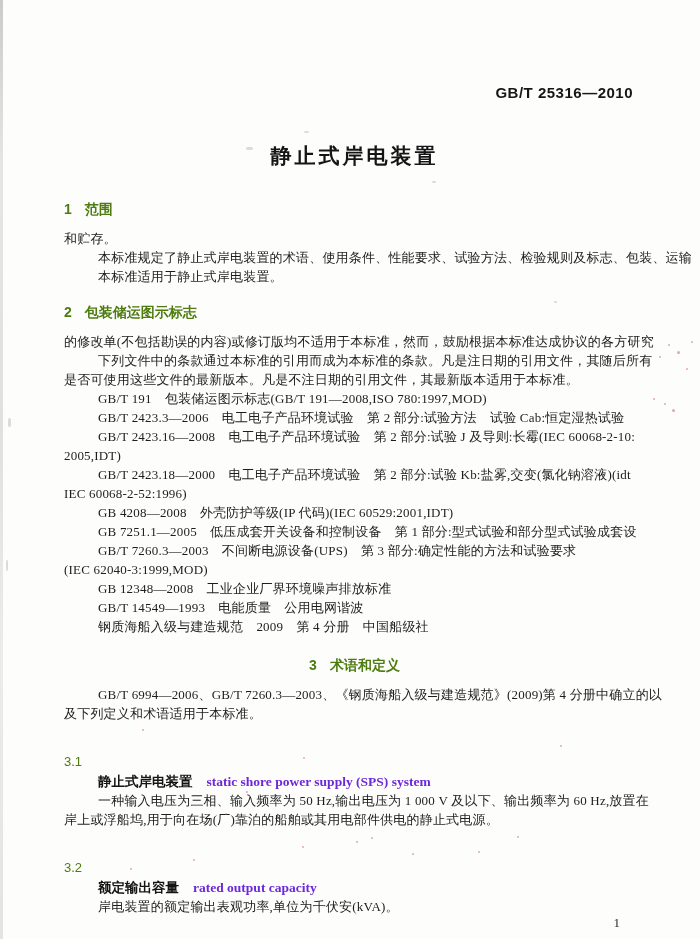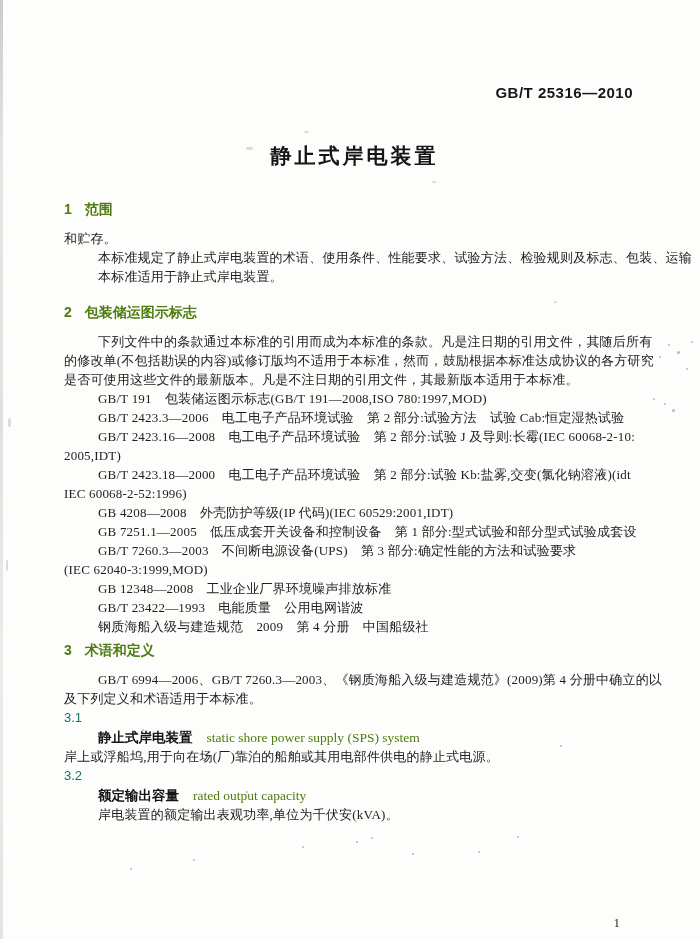--- a/index.html
+++ b/index.html
@@ -37,47 +37,48 @@
     font-family: "Liberation Sans", sans-serif;
     font-weight: bold;
     font-size: 14px;
     line-height: 20px;
     margin-bottom: 10px;
     color: #4d7c0f;
   }
   .sec-heading .num { display: inline-block; margin-right: 13px; }
   .mt-s1 { margin-top: 30px; }
   .mt-s2 { margin-top: 16px; }
-  .mt-s3 { margin-top: 4px; }
+  .mt-s3 { margin-top: 19px; text-align: center; }
   .ln {
     font-size: 13px;
     line-height: 19px;
     white-space: nowrap;
     letter-spacing: 0.2px;
   }
   .indent { padding-left: 34px; }
   .clause-num {
     font-family: "Liberation Sans", sans-serif;
     font-size: 13px;
     line-height: 19px;
-    color: #0f766e;
+    color: #4d7c0f;
+    margin-top: 29px;
   }
   .term-line { line-height: 19px; padding-left: 34px; white-space: nowrap; }
   .term-zh {
     font-family: "Liberation Sans", sans-serif;
     font-weight: bold;
     font-size: 13.5px;
     color: #141414;
   }
   .term-en {
     font-family: "Liberation Serif", serif;
-    font-weight: normal;
+    font-weight: bold;
     font-size: 13.5px;
     margin-left: 14px;
-    color: #4d7c0f;
+    color: #6d28d9;
   }
   .page-number {
     position: absolute;
     top: 915px;
     right: 80px;
     font-size: 13px;
     color: #2a2a2a;
   }
   .edge-artifact {
     position: absolute;
@@ -106,48 +107,49 @@
     <div class="sec-heading mt-s1">
       <span class="num">1</span><span>范围</span>
     </div>
     <div class="ln">和贮存。</div>
     <div class="ln indent">本标准规定了静止式岸电装置的术语、使用条件、性能要求、试验方法、检验规则及标志、包装、运输</div>
     <div class="ln indent">本标准适用于静止式岸电装置。</div>
 
     <div class="sec-heading mt-s2">
       <span class="num">2</span><span>包装储运图示标志</span>
     </div>
+    <div class="ln">的修改单(不包括勘误的内容)或修订版均不适用于本标准，然而，鼓励根据本标准达成协议的各方研究</div>
     <div class="ln indent">下列文件中的条款通过本标准的引用而成为本标准的条款。凡是注日期的引用文件，其随后所有</div>
-    <div class="ln">的修改单(不包括勘误的内容)或修订版均不适用于本标准，然而，鼓励根据本标准达成协议的各方研究</div>
     <div class="ln">是否可使用这些文件的最新版本。凡是不注日期的引用文件，其最新版本适用于本标准。</div>
 
     <div class="ln indent">GB/T 191　包装储运图示标志(GB/T 191—2008,ISO 780:1997,MOD)</div>
     <div class="ln indent">GB/T 2423.3—2006　电工电子产品环境试验　第 2 部分:试验方法　试验 Cab:恒定湿热试验</div>
     <div class="ln indent">GB/T 2423.16—2008　电工电子产品环境试验　第 2 部分:试验 J 及导则:长霉(IEC 60068-2-10:</div>
     <div class="ln">2005,IDT)</div>
     <div class="ln indent">GB/T 2423.18—2000　电工电子产品环境试验　第 2 部分:试验 Kb:盐雾,交变(氯化钠溶液)(idt</div>
     <div class="ln">IEC 60068-2-52:1996)</div>
     <div class="ln indent">GB 4208—2008　外壳防护等级(IP 代码)(IEC 60529:2001,IDT)</div>
     <div class="ln indent">GB 7251.1—2005　低压成套开关设备和控制设备　第 1 部分:型式试验和部分型式试验成套设</div>
     <div class="ln indent">GB/T 7260.3—2003　不间断电源设备(UPS)　第 3 部分:确定性能的方法和试验要求</div>
     <div class="ln">(IEC 62040-3:1999,MOD)</div>
     <div class="ln indent">GB 12348—2008　工业企业厂界环境噪声排放标准</div>
-    <div class="ln indent">GB/T 23422—1993　电能质量　公用电网谐波</div>
+    <div class="ln indent">GB/T 14549—1993　电能质量　公用电网谐波</div>
     <div class="ln indent">钢质海船入级与建造规范　2009　第 4 分册　中国船级社</div>
 
     <div class="sec-heading mt-s3">
       <span class="num">3</span><span>术语和定义</span>
     </div>
     <div class="ln indent">GB/T 6994—2006、GB/T 7260.3—2003、《钢质海船入级与建造规范》(2009)第 4 分册中确立的以</div>
     <div class="ln">及下列定义和术语适用于本标准。</div>
 
     <div class="clause-num">3.1</div>
     <div class="term-line">
       <span class="term-zh">静止式岸电装置</span><span class="term-en">static shore power supply (SPS) system</span>
     </div>
+    <div class="ln indent">一种输入电压为三相、输入频率为 50 Hz,输出电压为 1 000 V 及以下、输出频率为 60 Hz,放置在</div>
     <div class="ln">岸上或浮船坞,用于向在场(厂)靠泊的船舶或其用电部件供电的静止式电源。</div>
 
     <div class="clause-num">3.2</div>
     <div class="term-line">
       <span class="term-zh">额定输出容量</span><span class="term-en">rated output capacity</span>
     </div>
     <div class="ln indent">岸电装置的额定输出表观功率,单位为千伏安(kVA)。</div>
 
   </div>
 

